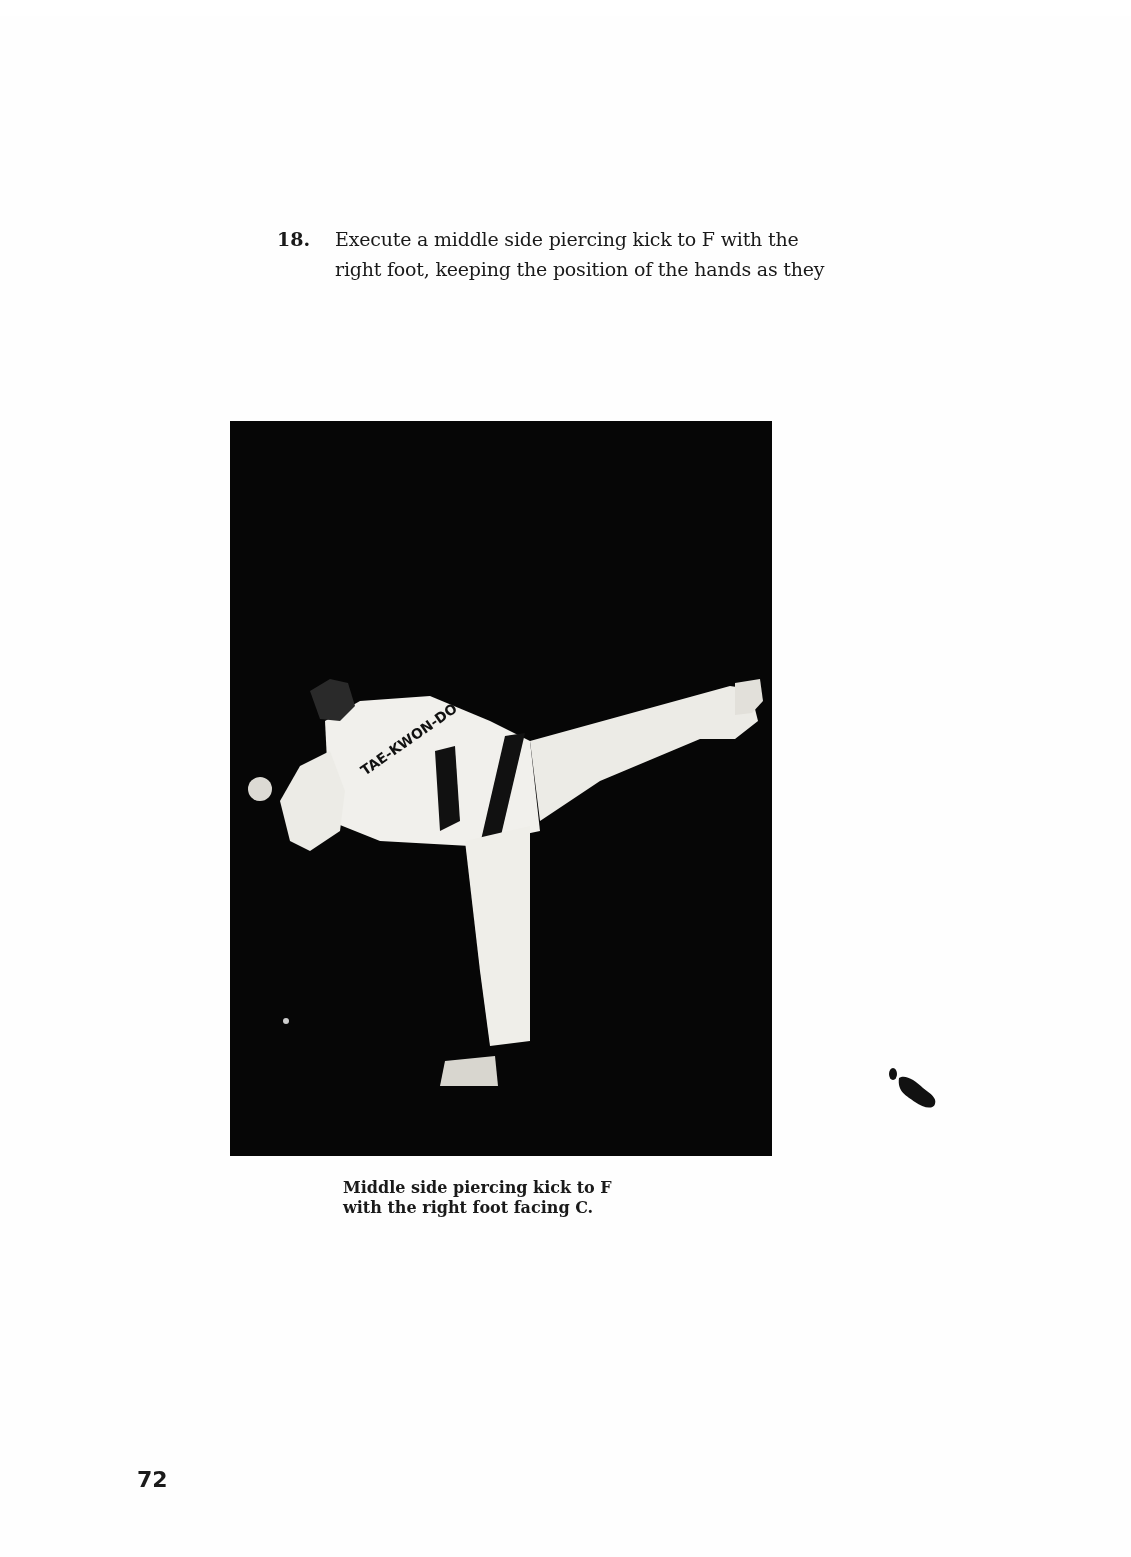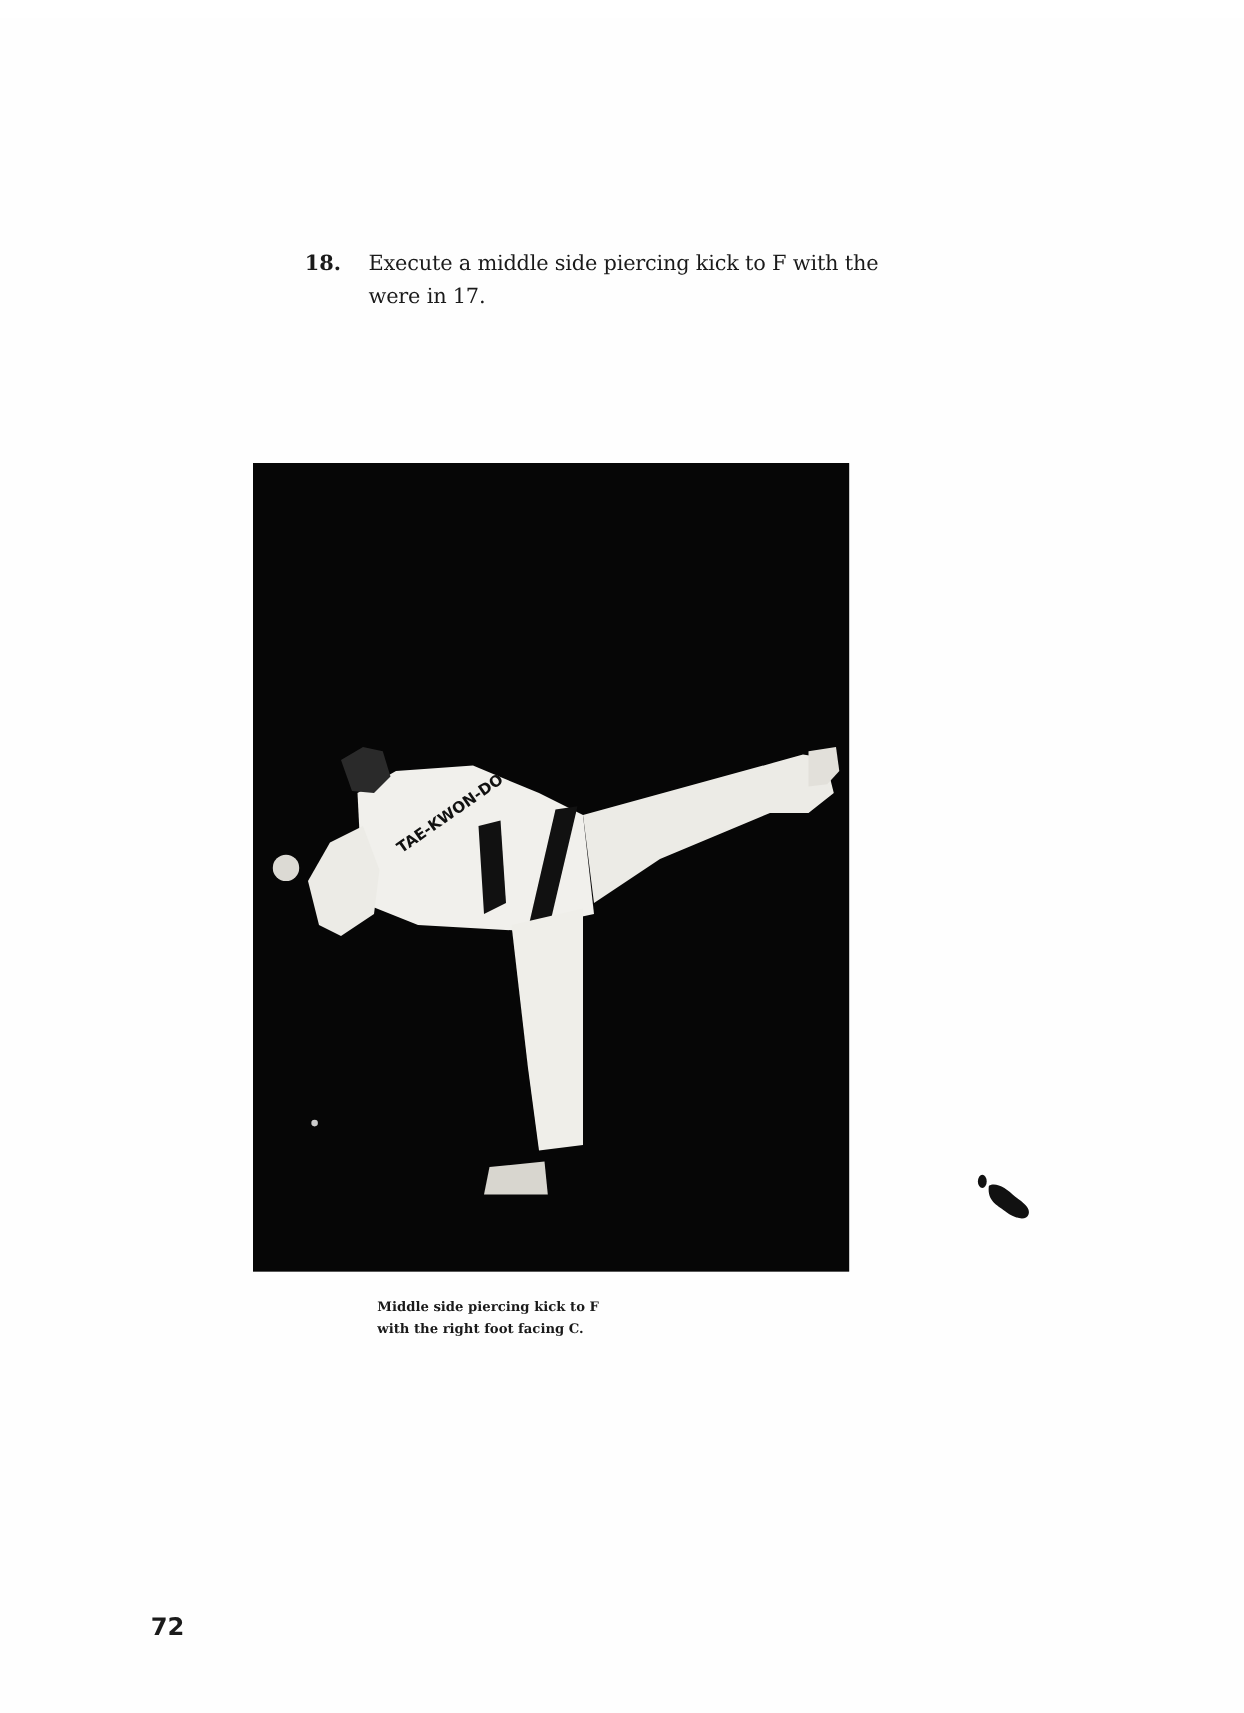--- a/index.html
+++ b/index.html
@@ -8,38 +8,38 @@
 
   .instruction { position: absolute; left: 277px; top: 208px; width: 640px; }
   .step-row { display: flex; }
   .step-num { width: 58px; font-weight: bold; font-size: 19px; line-height: 30px; }
   .step-body { flex: 1; font-weight: normal; font-size: 19px; line-height: 30px; letter-spacing: -0.2px; }
   .step-body p { margin: 0; }
 
   .photo { position: absolute; left: 230px; top: 405px; width: 542px; height: 735px; background: #050505; overflow: hidden; }
   .photo svg { display: block; }
 
-  .caption { position: absolute; left: 343px; top: 1162px; width: 320px; font-weight: bold; font-size: 12px; line-height: 20px; }
+  .caption { position: absolute; left: 343px; top: 1162px; width: 320px; font-weight: bold; font-size: 16px; line-height: 20px; }
   .caption p { margin: 0; }
 
   .foot-marker { position: absolute; left: 885px; top: 1048px; width: 60px; height: 50px; }
 
   .page-number { position: absolute; left: 137px; top: 1451px; font-family: "DejaVu Sans", "Liberation Sans", sans-serif; font-weight: bold; font-size: 22px; }
 </style>
 </head>
 <body>
 
 <div class="page">
 
   <div class="instruction">
     <div class="step-row">
       <div class="step-num">18.</div>
       <div class="step-body">
         <p>Execute a middle side piercing kick to F with the</p>
-        <p>were in 17.</p>
+        <p>right foot, keeping the position of the hands as they</p>
       </div>
     </div>
   </div>
 
   <div class="photo">
     <svg width="542" height="735" viewBox="0 0 542 735" xmlns="http://www.w3.org/2000/svg">
       <rect x="0" y="0" width="542" height="735" fill="#060606"></rect>
 
       <path d="M300,320 L500,265 L520,268 L528,300 L505,318 L470,318 L370,360 L310,400 Z" fill="#ecebe6"></path>
 

